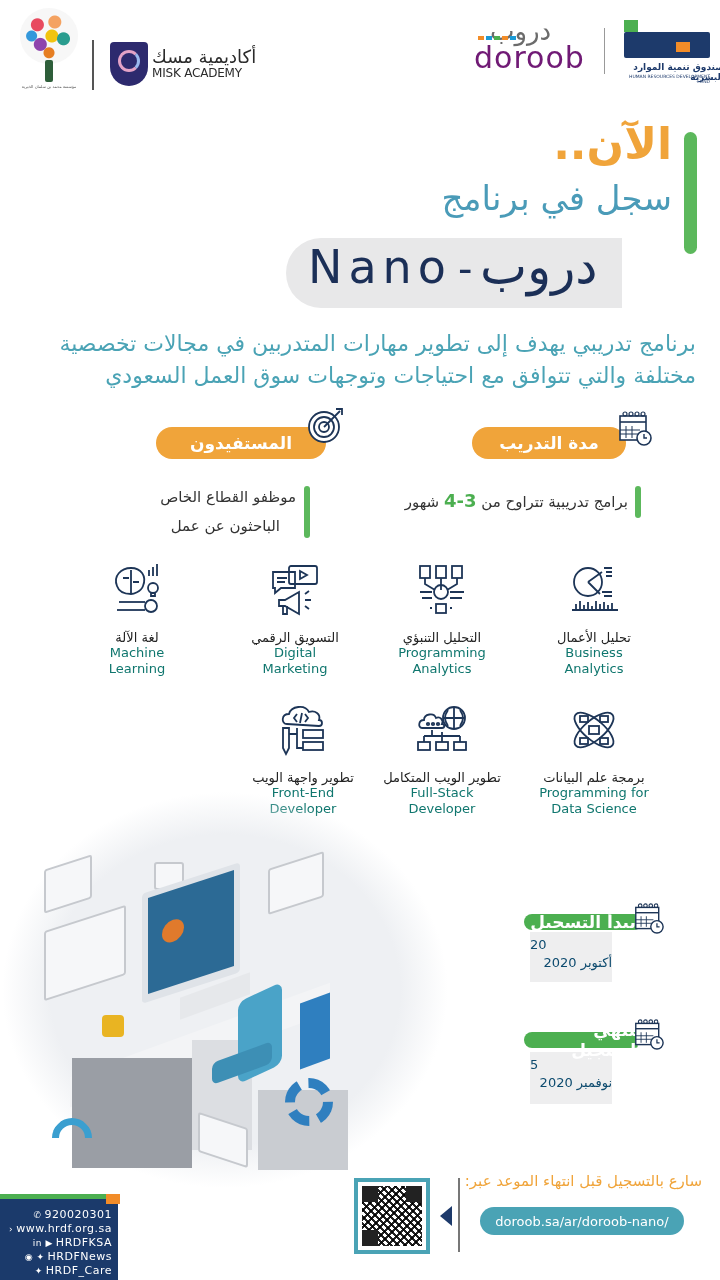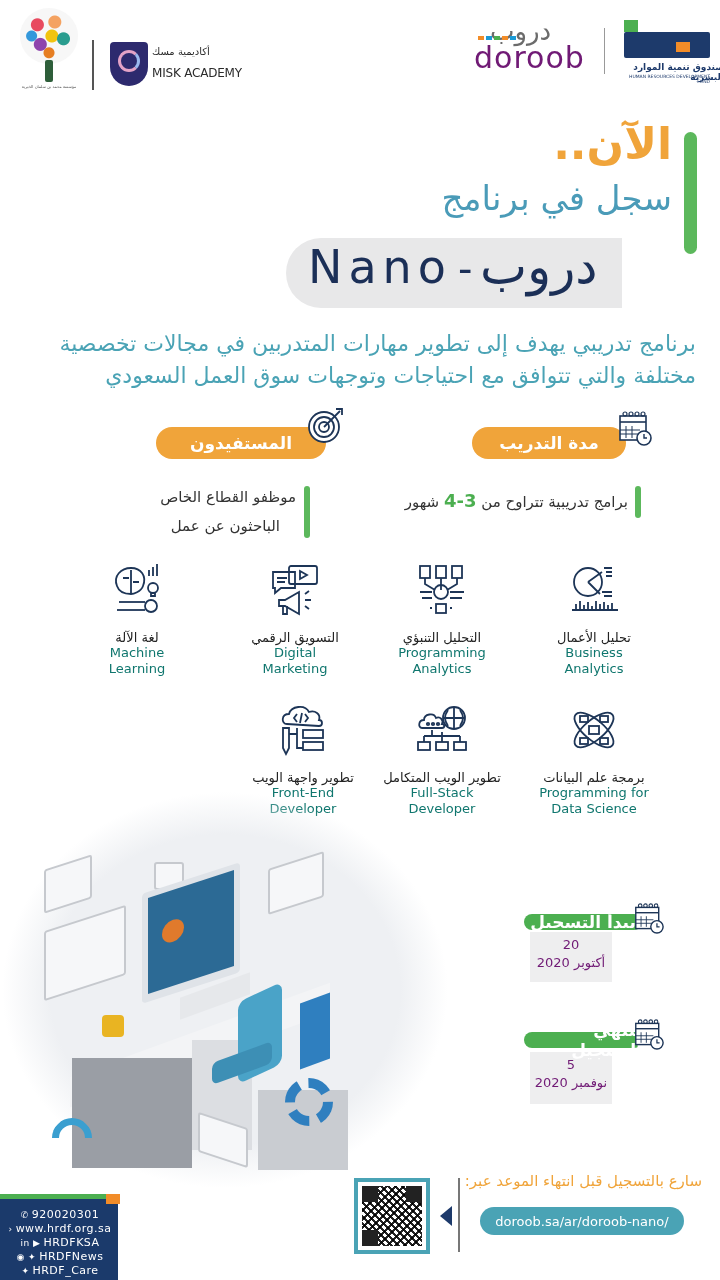--- a/index.html
+++ b/index.html
@@ -19,21 +19,21 @@
                 radial-gradient(circle at 20% 50%, #3498db 0 5px, transparent 6px),
                 radial-gradient(circle at 50% 80%, #e67e22 0 5px, transparent 6px),
                 #f7f7f7; }
   .tree-trunk { position: absolute; left: 31px; top: 52px; width: 8px; height: 22px; background: #2e5e3a; border-radius: 2px; }
   .tree-caption { position: absolute; left: 0; top: 76px; width: 70px; font-size: 4px; line-height: 5px; text-align: center; color: #555; }
   .vsep { width: 2px; background: #555; }
   .misk-shield { left: 110px; top: 42px; width: 38px; height: 44px; background: #2d2a6e;
     border-radius: 4px 4px 19px 19px; }
   .misk-swirl { position: absolute; left: 8px; top: 8px; width: 22px; height: 22px; border-radius: 50%;
     border: 3px solid #e4a3c7; border-right-color: #9bb9ee; }
-  .misk-ar { left: 152px; top: 46px; font-size: 10px; color: #2b2b2b; direction: rtl; }
+  .misk-ar { left: 152px; top: 46px; font-size: 18px; color: #2b2b2b; direction: rtl; }
   .misk-en { left: 152px; top: 66px; font-size: 12px; color: #2b2b2b; letter-spacing: -0.2px; }
 
   .doroob-ar { left: 490px; top: 16px; font-size: 26px; color: #6b6b6b; direction: rtl; letter-spacing: 2px; }
   .doroob-en { left: 474px; top: 40px; font-size: 30px; color: #701a75; letter-spacing: 1px; font-family: "DejaVu Sans", sans-serif; }
   .doroob-dashes { left: 478px; top: 36px; width: 40px; height: 4px;
     background: repeating-linear-gradient(90deg, #f28c28 0 6px, transparent 6px 8px, #1a9ad6 8px 14px, transparent 14px 16px, #4caf50 16px 22px, transparent 22px 24px); }
   .hrdf-logo { left: 618px; top: 20px; width: 92px; height: 40px; }
   .hrdf-block { position: absolute; left: 6px; top: 12px; width: 86px; height: 26px; background: #1d3a6b; border-radius: 2px; }
   .hrdf-green { position: absolute; left: 6px; top: 0; width: 14px; height: 12px; background: #4caf50; }
   .hrdf-orange { position: absolute; left: 58px; top: 22px; width: 14px; height: 10px; background: #f28c28; }
@@ -83,42 +83,42 @@
   .tower { left: 300px; top: 998px; width: 30px; height: 66px; background: #2f7fbf; transform: skewY(-20deg); }
   .gear { left: 285px; top: 1078px; width: 48px; height: 48px; border-radius: 50%; border: 10px dashed #2f7fbf; }
   .gear-box { left: 258px; top: 1090px; width: 90px; height: 80px; background: #c9ccd1; }
   .lock { left: 102px; top: 1015px; width: 22px; height: 22px; background: #e9b422; border-radius: 4px; }
   .wifi { left: 52px; top: 1118px; width: 40px; height: 40px; border-radius: 50% 50% 0 50%; border: 7px solid #3a9fd0; border-bottom-color: transparent; border-right-color: transparent; transform: rotate(45deg); }
   .float-panel { background: #f6f7f9; border: 2px solid #c6c9ce; border-radius: 3px; }
 
   
   .green-pill { height: 16px; background: #4caf50; border-radius: 14px; color: #fff; font-size: 17px; font-weight: bold;
     display: flex; align-items: center; justify-content: center; direction: rtl; }
-  .date-box { background: #eeeeef; text-align: center; font-size: 13px; color: #701a75; line-height: 18px; padding-top: 4px; }
+  .date-box { background: #eeeeef; font-size: 13px; color: #0c4a6e; line-height: 18px; padding-top: 4px; }
 
   
   .qr { left: 354px; top: 1178px; width: 76px; height: 76px; border: 4px solid #4aa3b5; background: #fff; padding: 4px; }
   .qr-inner { width: 100%; height: 100%;
     background:
       linear-gradient(#222,#222) 0 0/16px 16px no-repeat,
       linear-gradient(#222,#222) 100% 0/16px 16px no-repeat,
       linear-gradient(#222,#222) 0 100%/16px 16px no-repeat,
       repeating-linear-gradient(45deg, #222 0 2px, #fff 2px 5px),
       repeating-linear-gradient(-45deg, #222 0 2px, #fff 2px 6px);
     background-blend-mode: normal, normal, normal, multiply; }
   .footer-arrow { left: 440px; top: 1206px; width: 0; height: 0; border-top: 10px solid transparent; border-bottom: 10px solid transparent; border-right: 12px solid #1d3a6b; }
   .footer-vline { left: 458px; top: 1178px; width: 2px; height: 74px; background: #777; }
   .footer-cta { right: 18px; top: 1172px; font-size: 15px; color: #f0a43a; direction: rtl; }
   .url-pill { left: 480px; top: 1207px; width: 204px; height: 28px; background: #4aa3b5; border-radius: 14px; color: #fff;
     font-size: 13px; display: flex; align-items: center; justify-content: center; }
 
   .contact { left: 0; top: 1194px; width: 118px; height: 86px; background: #1b3a6b; color: #fff; font-size: 11px; line-height: 14px; padding: 14px 6px 0 8px; }
   .contact-topbar { left: 0; top: 1194px; width: 106px; height: 5px; background: #4caf50; }
   .contact-corner { left: 106px; top: 1194px; width: 14px; height: 10px; background: #f28c28; }
-  .contact-row { text-align: center; white-space: nowrap; letter-spacing: 0.5px; }
+  .contact-row { text-align: right; white-space: nowrap; letter-spacing: 0.5px; }
   .contact-row .ic { font-size: 9px; margin-right: 3px; }
 </style>
 </head>
 <body>
 
 <div class="abs logo-tree">
   <div class="tree-crown"></div>
   <div class="tree-trunk"></div>
   <div class="tree-caption">مؤسسة محمد بن سلمان الخيرية</div>
 </div>

